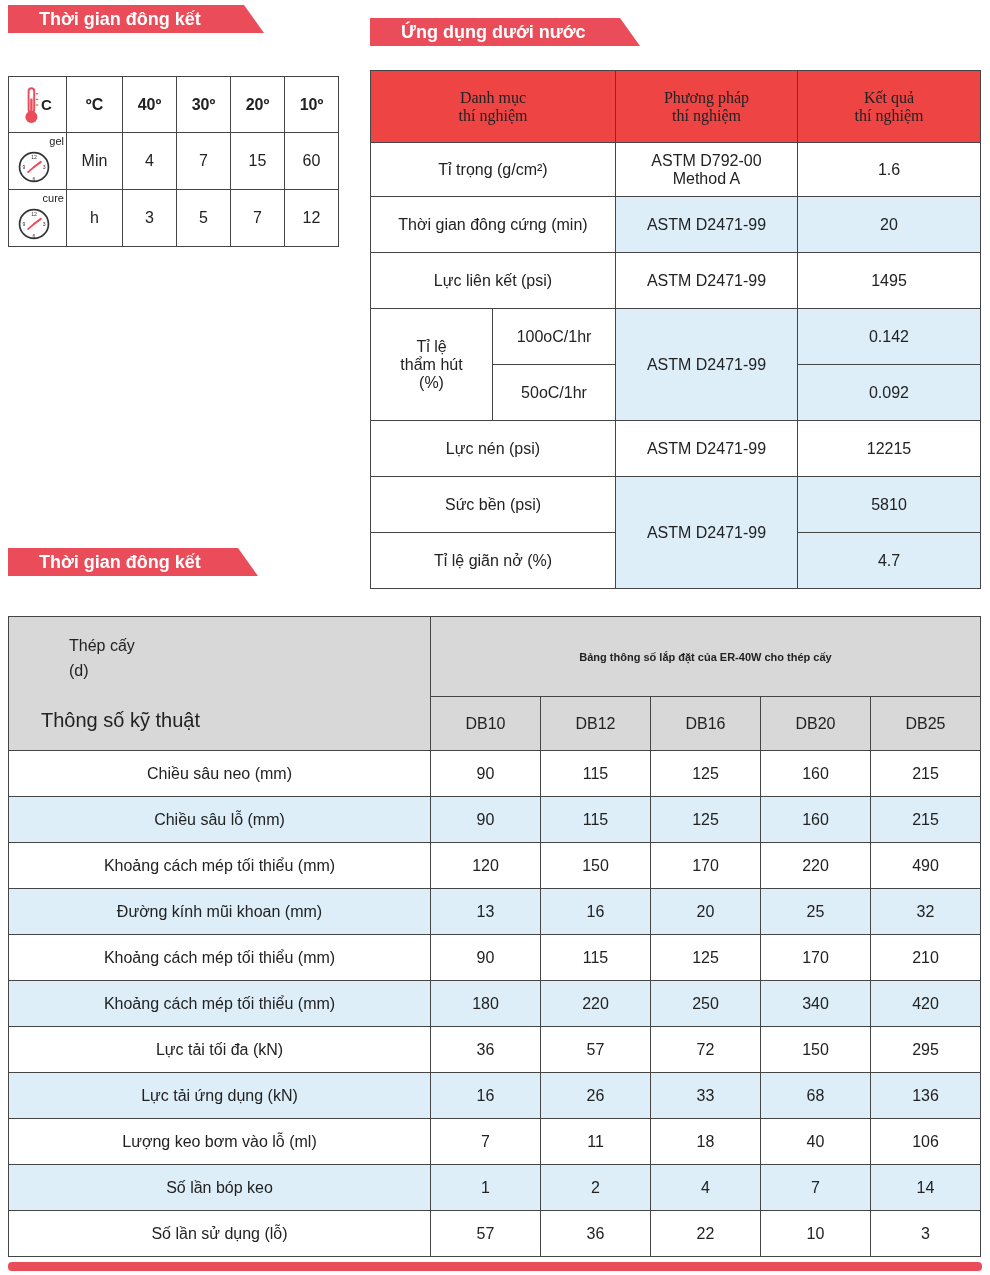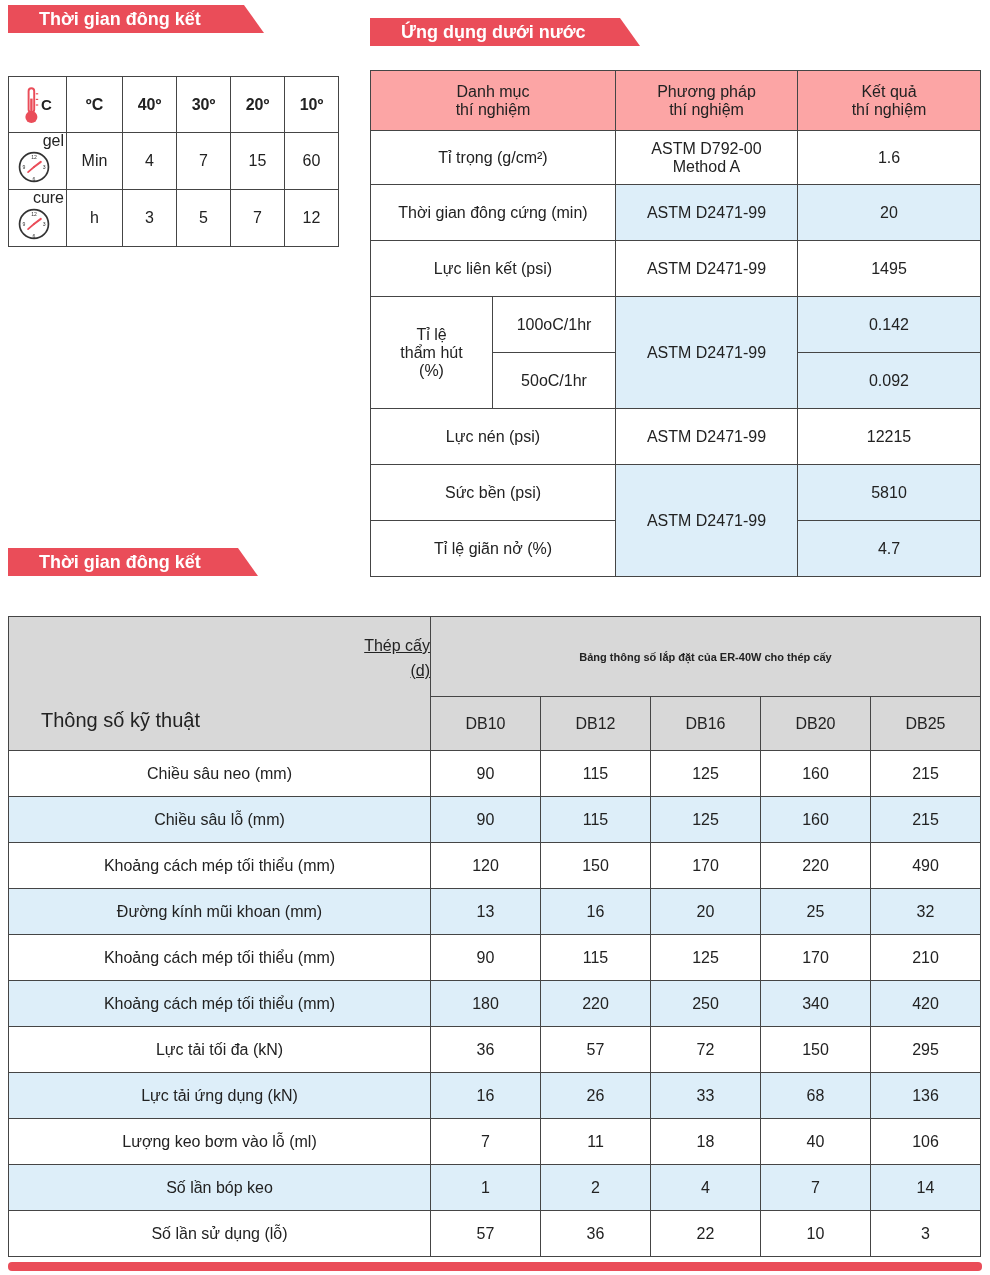--- a/index.html
+++ b/index.html
@@ -26,47 +26,47 @@
   .blue { background:#ddeef9; }
 
   
   .gel-table { position:absolute; left:8px; top:76px; }
   .gel-table tr { height:57px; }
   .gel-table tr.hdr { height:56px; }
   .gel-table tr.hdr td { font-weight:bold; }
   .icon-cell { position:relative; }
   .thermo-wrap { display:flex; align-items:center; justify-content:center; gap:2px; }
   .thermo-c { font-weight:bold; font-size:15px; }
-  .clock-tag { position:absolute; top:1px; right:2px; font-size:16px; font-weight:normal; line-height:14px; }
+  .clock-tag { position:absolute; top:1px; right:2px; font-size:11px; font-weight:normal; line-height:14px; }
   .clock-cell svg { display:block; margin:16px 0 4px 8px; }
 
   
   .test-table { position:absolute; left:370px; top:70px; }
   .test-table td { white-space:pre-line; padding:2px 6px; height:56px; }
-  .test-table tr.hdr td { background:#fca5a5; height:60px; }
+  .test-table tr.hdr td { background:#ef4444; height:72px;font-family:Liberation Serif, serif; }
   .test-table tr.tall td { height:54px; }
 
   
   .install-table { position:absolute; left:8px; top:616px; }
   .install-table td { height:46px; }
   .install-table thead td { background:#d8d8d8; }
   .install-table tr.title-row td { height:80px; }
   .install-table td.title-cell { font-weight:bold; font-size:11px; }
   .install-table tr.db-row td { height:54px; }
   .install-table tbody tr:nth-child(even) td { background:#ddeef9; }
   td.corner {
     position:relative;
     background-color:#d8d8d8;
     background-image:linear-gradient(to bottom right,
       transparent calc(50% - 0.7px),
       #454545 calc(50% - 0.7px),
       #454545 calc(50% + 0.7px),
       transparent calc(50% + 0.7px));
   }
-  .corner-top { position:absolute; top:16px; left:60px; right:0; text-align:right; font-size:16px; line-height:25px;text-decoration:underline; }
+  .corner-top { position:absolute; top:16px; left:60px; right:0; text-align:left; font-size:16px; line-height:25px; }
   .corner-bottom { position:absolute; left:32px; bottom:18px; font-size:20px; }
 
   
   .bottom-bar { position:absolute; left:8px; top:1262px; width:974px; height:9px; background:#ea4d59; border-radius:4px; }
 </style>
 </head>
 <body>
 
 <div id="banner1" class="banner">Thời gian đông kết</div>
 <div id="banner2" class="banner">Ứng dụng dưới nước</div>

